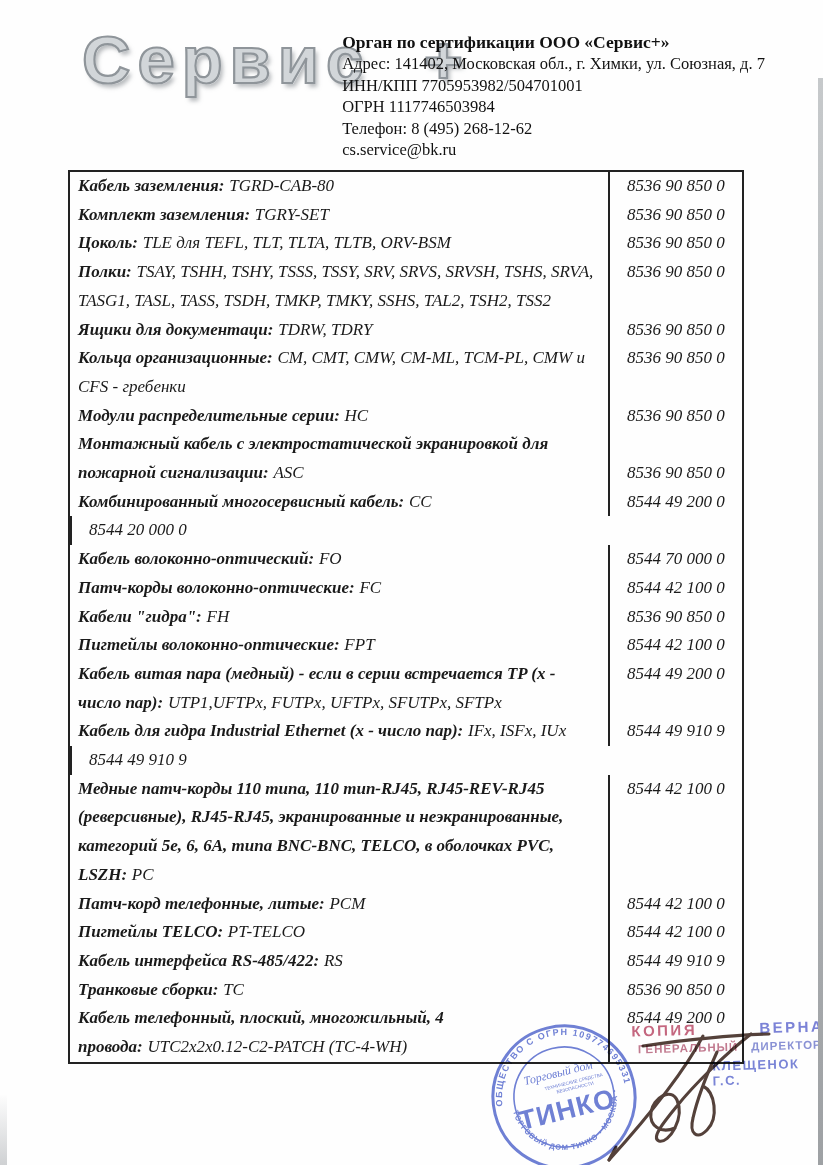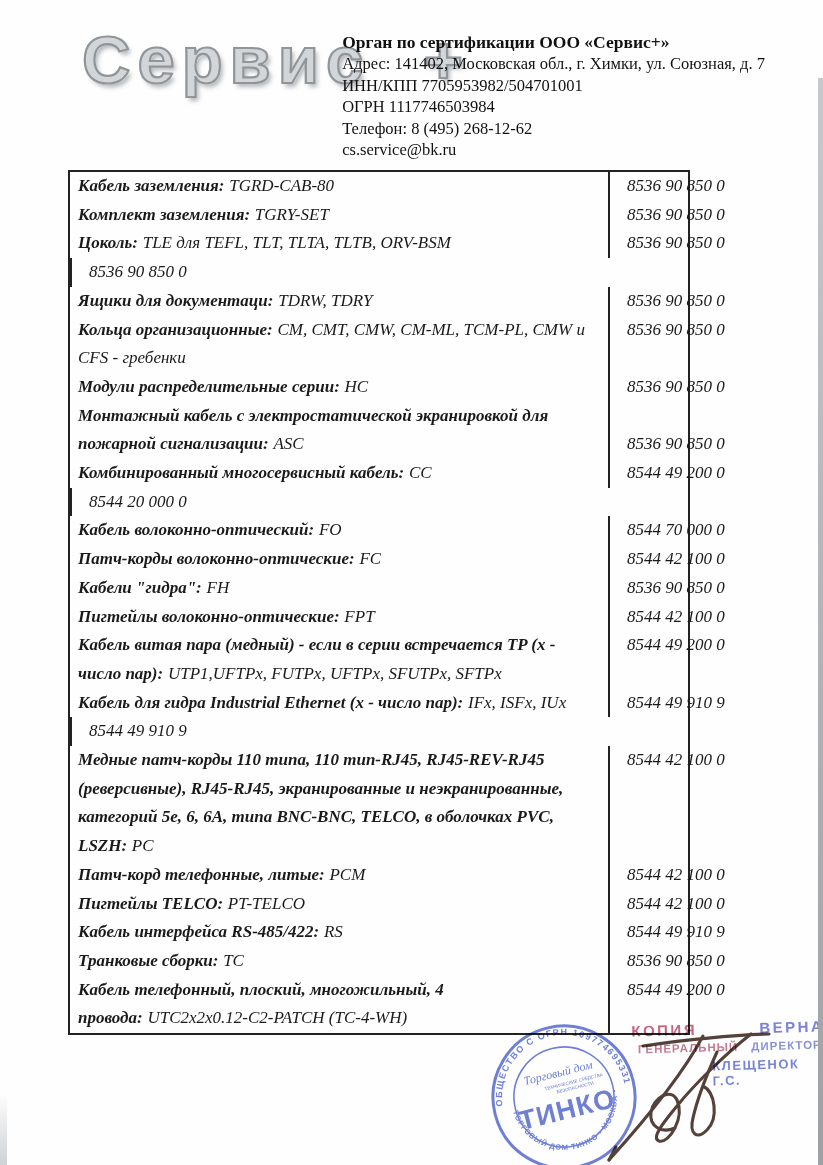--- a/index.html
+++ b/index.html
@@ -16,21 +16,21 @@
     color:#d2d6d9;-webkit-text-stroke:2.2px #8f959a;
     text-shadow:1px 1px 0 #f4f5f6,3px 4px 4px rgba(125,131,137,.55);
   }
   .hdr{
     position:absolute;top:32px;right:58px;text-align:left;line-height:21.4px;
     font-size:16.5px;color:#111;
   }
   .hdr .l1{font-weight:700;font-size:17.5px;}
   
   .doc-table{
-    position:absolute;left:68px;top:170px;width:622px;box-sizing:border-box;
+    position:absolute;left:68px;top:170px;width:676px;box-sizing:border-box;
     border:2px solid #222;background:transparent;
     display:flex;flex-direction:column;
   }
   .trow{display:flex;align-items:stretch;}
   .tdesc{
     flex:0 0 538px;box-sizing:border-box;padding:0 6px 0 8px;
     font-size:17px;font-style:italic;line-height:28.7px;
   }
   .tdesc .lbl{font-weight:700;}
   .tdesc .val{font-weight:400;margin-left:.28em;}
@@ -95,20 +95,21 @@
           <span>8536 90 850 0</span>
         </div>
       </div>
       <div class="trow">
         <div class="tdesc"><span class="lbl">Цоколь:</span><span class="val">TLE для TEFL, TLT, TLTA, TLTB, ORV-BSM</span></div>
         <div class="tcode">
           <span>8536 90 850 0</span>
         </div>
       </div>
       <div class="trow">
+        <div class="tdesc"><span class="lbl">Полки:</span><span class="val">TSAY, TSHH, TSHY, TSSS, TSSY, SRV, SRVS, SRVSH, TSHS, SRVA, TASG1, TASL, TASS, TSDH, TMKP, TMKY, SSHS, TAL2, TSH2, TSS2</span></div>
         <div class="tcode">
           <span>8536 90 850 0</span>
         </div>
       </div>
       <div class="trow">
         <div class="tdesc"><span class="lbl">Ящики для документаци:</span><span class="val">TDRW, TDRY</span></div>
         <div class="tcode">
           <span>8536 90 850 0</span>
         </div>
       </div>

